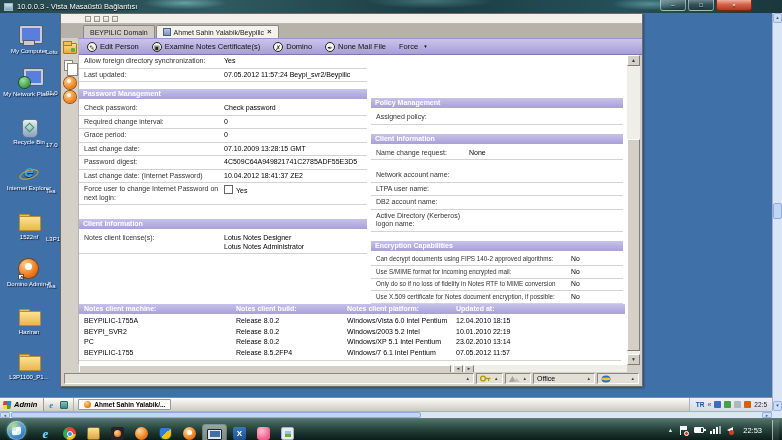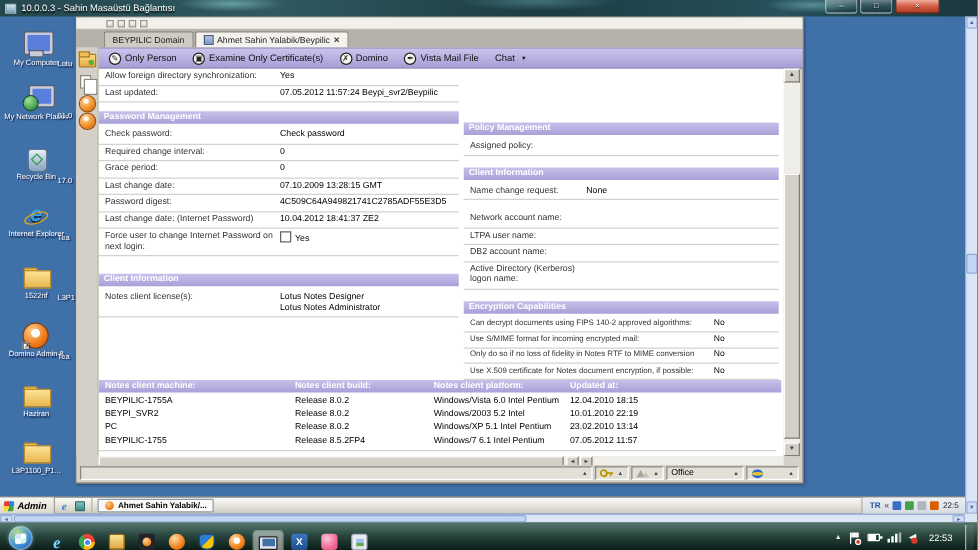--- a/index.html
+++ b/index.html
@@ -209,21 +209,21 @@
   .w7clock { font-size:7.5px; margin:0 4px; }
   .showdesk { width:7px; height:20px; border-left:1px solid rgba(255,255,255,.55); background:rgba(255,255,255,.08); }
 </style>
 </head>
 <body>
 
 <div class="screen">
 
   <div class="titlebar">
     <span class="rdpic"></span>
-    <span class="rtitle">10.0.0.3 - Sahin Masaüstü Bağlantısı</span>
+    <span class="rtitle">10.0.0.3 - Vista Masaüstü Bağlantısı</span>
     <div class="capbtns">
       <div class="capbtn">–</div>
       <div class="capbtn">□</div>
       <div class="capbtn close">×</div>
     </div>
   </div>
 
   <div class="client">
 
     <div class="dt-item" style="left:2px;top:12px">
@@ -292,41 +292,41 @@
         <span class="sfolder"></span>
         <span class="scopy"></span>
         <span class="sball b1"></span>
         <span class="sball b2"></span>
       </div>
 
       <div class="nactions">
 
           <span class="abtn">
             <span class="cir">✎</span>
-            <span class="ab-label">Only Person</span>
+            <span class="ab-label">Edit Person</span>
           </span>
 
           <span class="abtn">
             <span class="cir">▣</span>
-            <span class="ab-label">Examine Only Certificate(s)</span>
+            <span class="ab-label">Examine Notes Certificate(s)</span>
           </span>
 
           <span class="abtn">
             <span class="cir">✗</span>
             <span class="ab-label">Domino</span>
           </span>
 
           <span class="abtn">
             <span class="cir">✒</span>
-            <span class="ab-label">Vista Mail File</span>
+            <span class="ab-label">None Mail File</span>
           </span>
 
           <span class="abtn menu">
 
-            <span class="ab-label">Chat</span>
+            <span class="ab-label">Force</span>
           </span>
         </div>
 
       <div class="ncontent">
 
         <div class="col-l">
           <div>
 
               <div class="frow">
                 <span class="fl">Allow foreign directory synchronization:</span>

